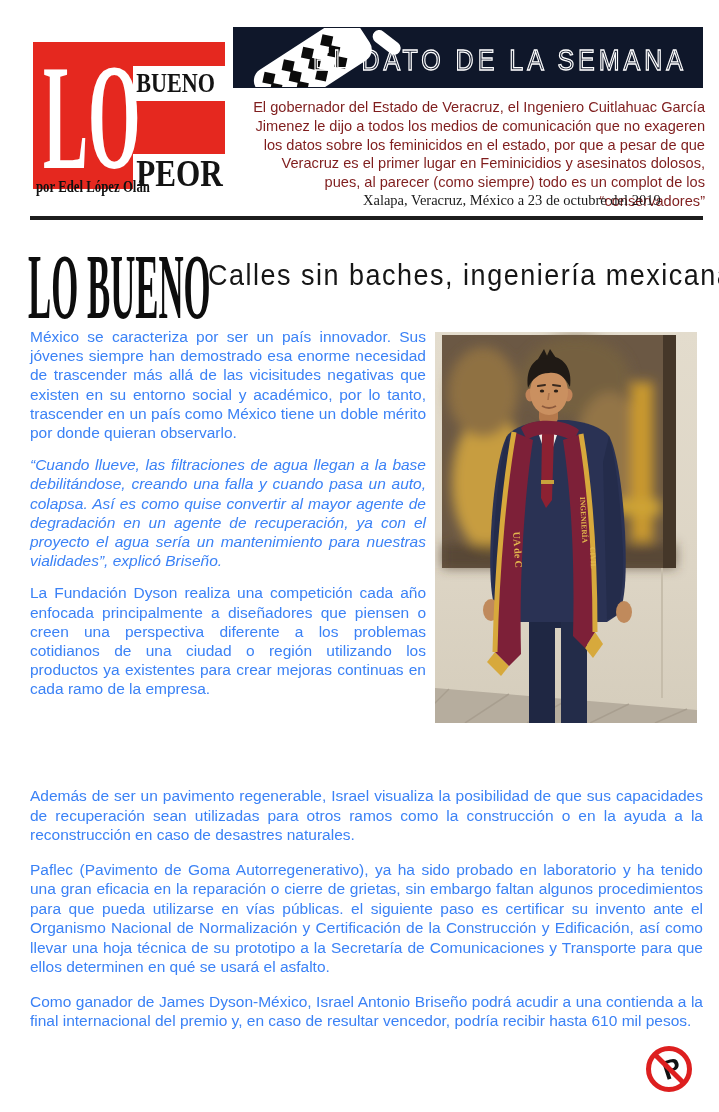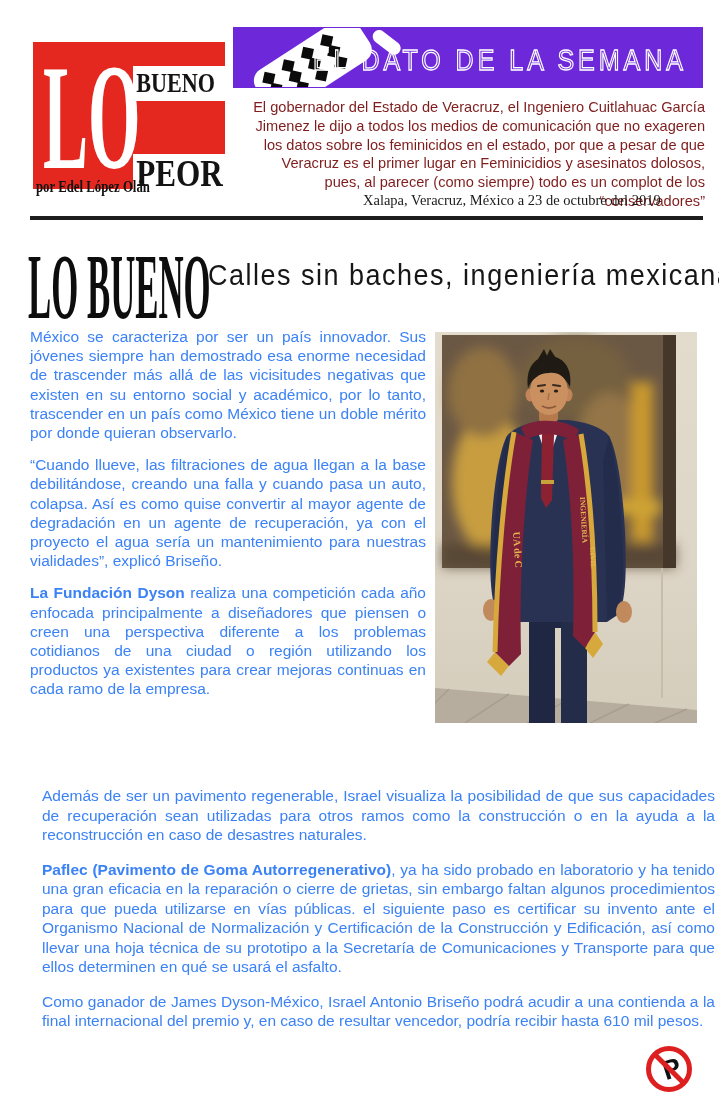--- a/index.html
+++ b/index.html
@@ -16,21 +16,21 @@
   .stripe-3 { top:99px;  height:38px; }
   .logo-word { font-family:"Liberation Serif", serif; font-weight:700; color:#131313;
                transform:scaleX(0.82); transform-origin:left center; padding-left:4px; white-space:nowrap; }
   .stripe-1 .logo-word { font-size:27px; }
   .stripe-2 .logo-word { font-size:32px; }
   .stripe-3 .logo-word { font-size:38px; }
   .logo-byline { position:absolute; left:36px; top:178px; font-family:"Liberation Serif", serif; font-weight:700;
                  font-size:16px; color:#111; transform:scaleX(0.8); transform-origin:left top; white-space:nowrap; }
 
   
-  .banner { position:absolute; left:233px; top:27px; width:470px; height:61px; background:#6d28d9; }
+  .banner { position:absolute; left:233px; top:27px; width:470px; height:61px; background:#0f172a; }
   .banner-icon { position:absolute; left:14px; top:1px; }
   .banner-title { position:absolute; right:16px; top:50%; transform:translateY(-42%) scaleY(1.15);
                   color:#fff; -webkit-text-fill-color:rgba(255,255,255,0.06); -webkit-text-stroke:1.1px #fff;
                   font-size:25px; letter-spacing:4px; white-space:nowrap; font-family:"Liberation Sans", sans-serif; }
 
   
   .dato-text { position:absolute; left:247px; top:98px; width:458px; font-size:14.6px; line-height:18.8px;
                text-align:right; color:#7f1d1d; }
   .dateline { position:absolute; right:16px; top:192px; width:340px; 
               font-family:"Liberation Serif", serif; font-size:14.5px; color:#1a1a1a; }
@@ -40,23 +40,23 @@
   
   .section-title { position:absolute; left:28px; top:244px; font-family:"Liberation Serif", serif; font-weight:700;
                    font-size:94px; line-height:0.7; transform:scale(0.37,1); transform-origin:left top;
                    color:#0d0d0d; white-space:nowrap; padding-top:10px; }
   .headline { position:absolute; left:208px; top:258px; width:500px; font-size:27px; letter-spacing:1.5px;
               font-weight:200; color:#161616; transform:scaleY(1.12); transform-origin:left top; white-space:nowrap; }
 
   
   .left-col { position:absolute; left:30px; top:327px; width:396px; }
   .left-col p, .full-sec p { font-size:15.5px; line-height:19.2px; text-align:justify; color:#3b82f6; margin-bottom:13px; }
-  .quote { }
-  .lead-bold { font-weight:700; }
-  .full-sec { position:absolute; left:30px; top:786px; width:673px;margin-left:12px; }
+  .quote { font-style:italic; }
+  .lead-bold { font-weight:400; }
+  .full-sec { position:absolute; left:30px; top:786px; width:673px; }
   .full-sec p { line-height:19.5px; margin-bottom:15px; }
 
   
   .photo { position:absolute; left:435px; top:332px; width:262px; height:391px;
            background:linear-gradient(180deg,#e3dccd 0%,#ddd5c5 60%,#d5cdbc 100%); overflow:hidden; }
 
   
   .stamp { position:absolute; left:646px; top:1046px; width:46px; height:46px; border:5px solid #dd1f1f;
            border-radius:50%; background:#fff; }
   .stamp-p { position:absolute; left:12px; top:3px; font-weight:700; font-size:27px; color:#111;

